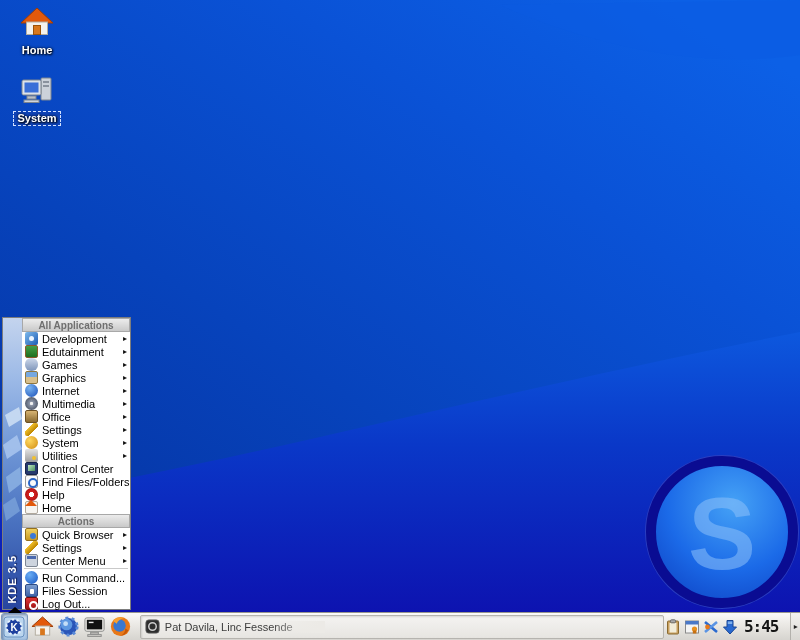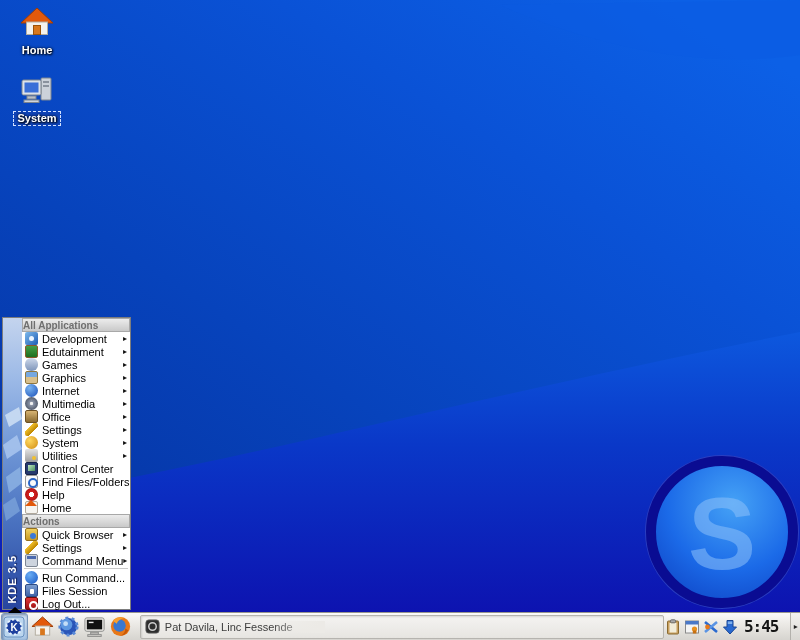--- a/index.html
+++ b/index.html
@@ -23,21 +23,21 @@
   .kmenu{position:absolute;left:2px;top:317px;width:129px;height:293px;background:#ffffff;
          border:1px solid #7d7d7d;box-sizing:border-box;z-index:5;}
   .kside{position:absolute;left:0;top:0;width:19px;height:100%;
          background:linear-gradient(180deg,#c4d4ee 0%,#9ab8e6 22%,#6f96d6 45%,#4a72c0 70%,#27459f 100%);
          overflow:hidden;}
   .kside svg{position:absolute;left:0;top:30%;}
   .kbrand{position:absolute;bottom:5px;left:3px;color:#fff;font-weight:bold;font-size:11px;
           writing-mode:vertical-rl;transform:rotate(180deg);letter-spacing:1px;
           text-shadow:1px 1px 1px rgba(0,0,40,.6);}
   .kbody{margin-left:19px;height:100%;display:flex;flex-direction:column;}
-  .mheader{height:14px;line-height:13px;text-align:left;font-size:10px;font-weight:bold;color:#6f6f6f;
+  .mheader{height:14px;line-height:13px;text-align:center;font-size:10px;font-weight:bold;color:#6f6f6f;
            background:linear-gradient(180deg,#ececec,#c9c9c9);border:1px solid #a8a8a8;
            box-sizing:border-box;flex:none;}
   .mrow{height:13px;display:flex;align-items:center;padding-left:3px;flex:none;cursor:pointer;}
   .mlabel{font-size:11px;color:#000;margin-left:4px;white-space:nowrap;line-height:12px;}
   .marrow{margin-left:auto;margin-right:3px;font-size:8px;color:#111;line-height:8px;}
   .msep{height:4px;flex:none;position:relative;}
   .msep:after{content:"";position:absolute;left:2px;right:2px;top:1px;height:1px;background:#c9c9c9;}
 
   
   .ic{width:13px;height:13px;flex:none;position:relative;border-radius:2px;box-sizing:border-box;}
@@ -242,21 +242,21 @@
         <span class="mlabel">Quick Browser</span>
         <span class="marrow">▸</span>
       </div>
       <div class="mrow">
         <span class="ic ic-set"></span>
         <span class="mlabel">Settings</span>
         <span class="marrow">▸</span>
       </div>
       <div class="mrow">
         <span class="ic ic-sm"></span>
-        <span class="mlabel">Command Menu</span>
+        <span class="mlabel">Center Menu</span>
         <span class="marrow">▸</span>
       </div>
       <div class="msep"></div>
       <div class="mrow">
         <span class="ic ic-run"></span>
         <span class="mlabel">Run Command...</span>
       </div>
       <div class="mrow">
         <span class="ic ic-lock"></span>
         <span class="mlabel">Files Session</span>

